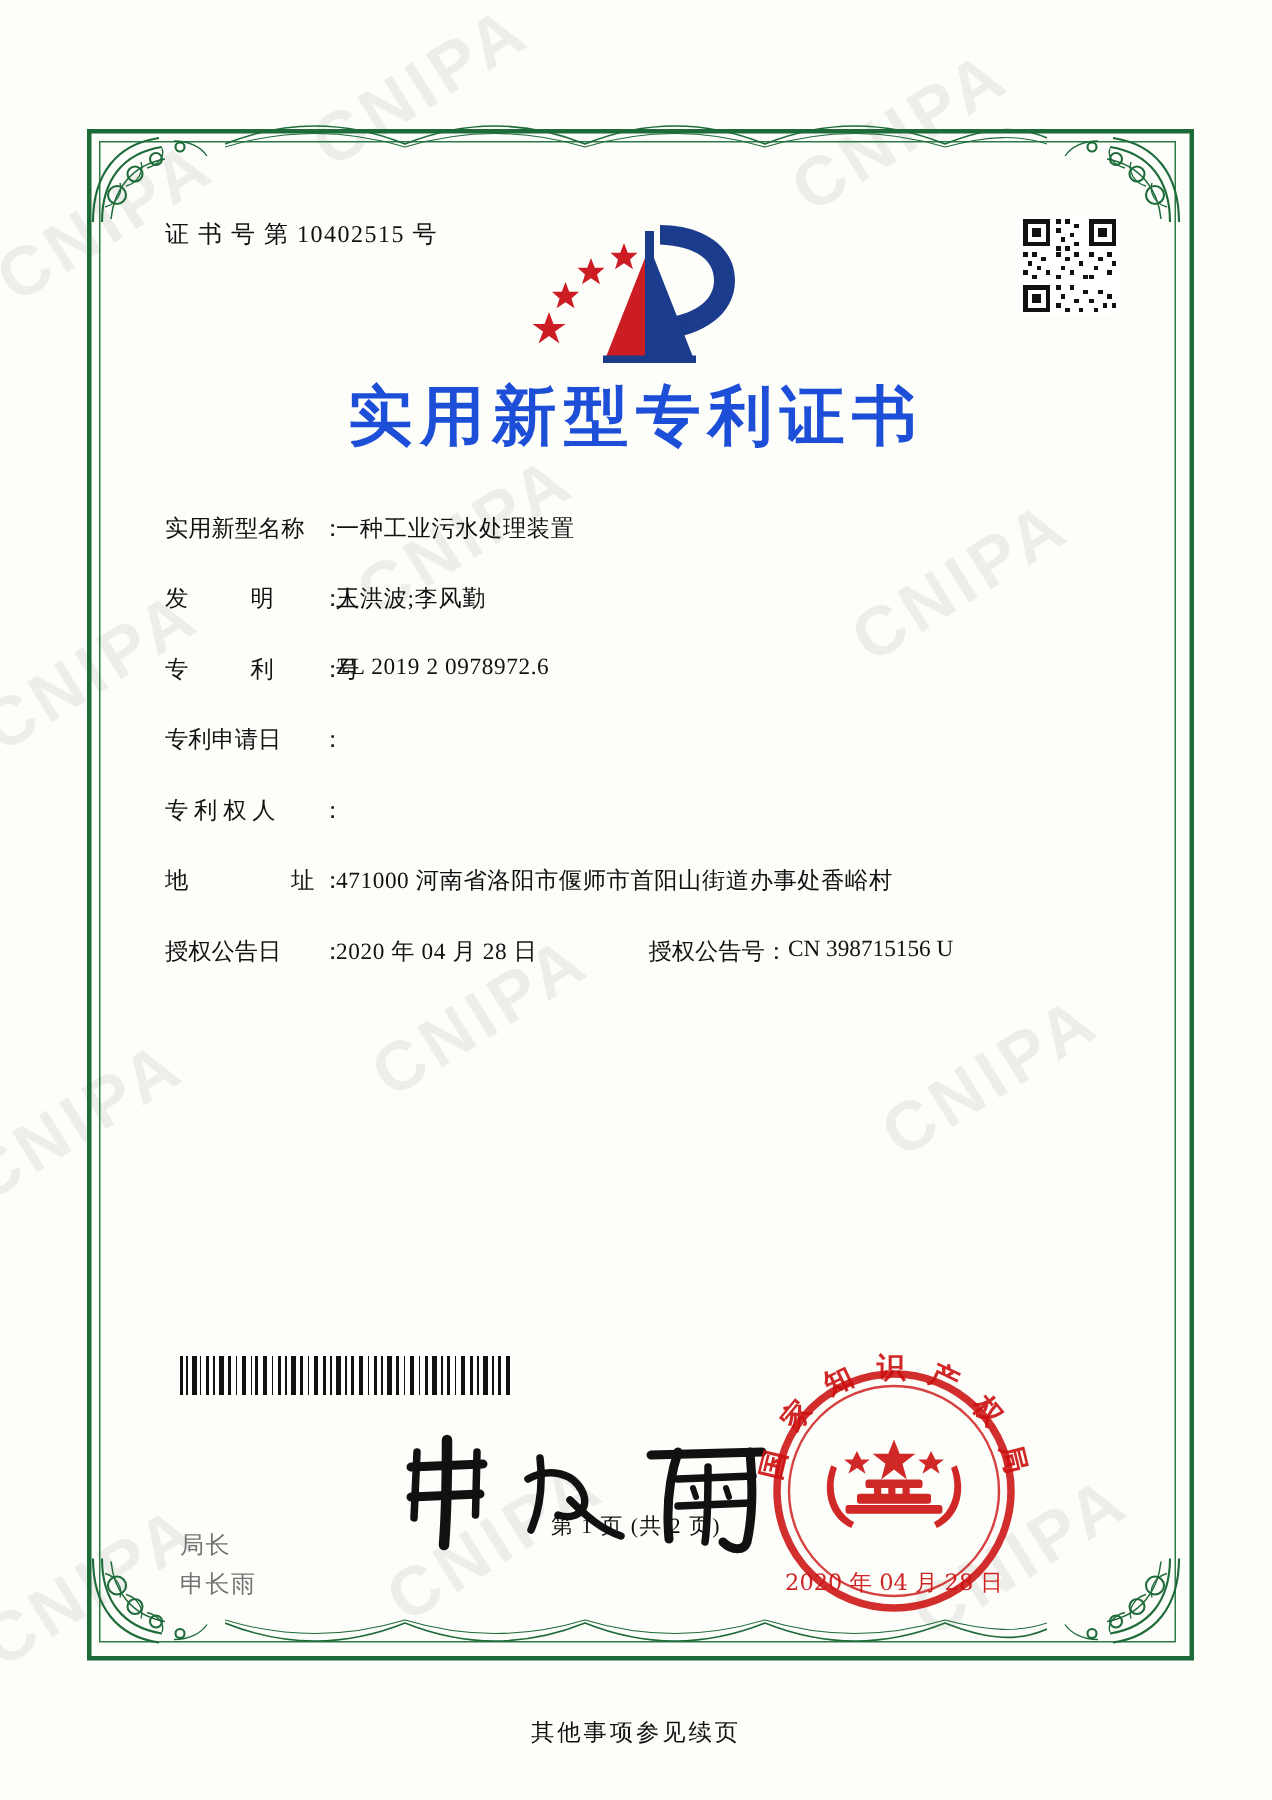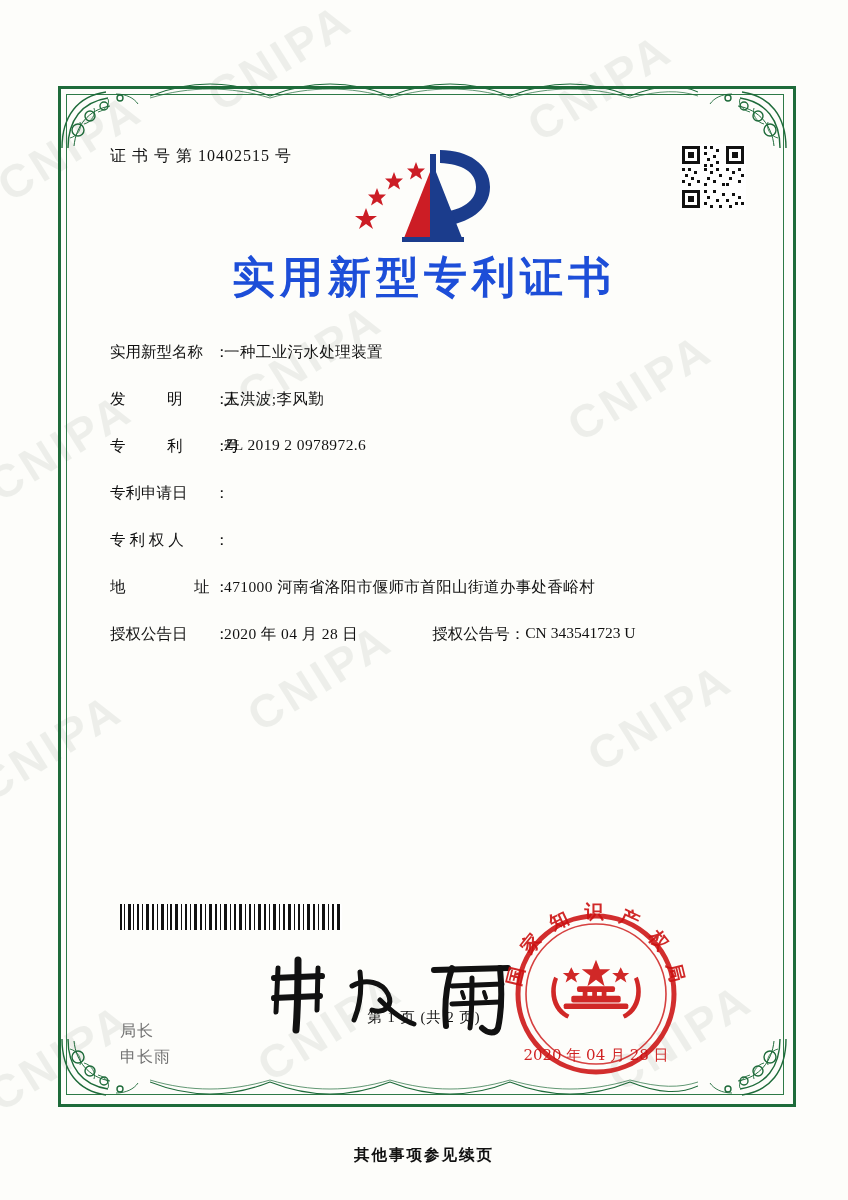--- a/index.html
+++ b/index.html
@@ -233,21 +233,21 @@
     z-index: 5;
   }
   .footer-note {
     position: absolute;
     left: 0; right: 0;
     top: 1145px;
     text-align: center;
     font-size: 15.5px;
     color: #111;
     letter-spacing: 2px;
-    font-weight: 700;
+    font-weight: 400;
     z-index: 5;
   }
 </style>
 </head>
 <body>
 
 <div class="page">
 
   <div class="watermarks">
     <div class="wm" style="left:-10px;  top:120px;">CNIPA</div>
@@ -475,21 +475,21 @@
         <div class="field-label sp2">地　　　址</div>
         <div class="field-sep">：</div>
         <div class="field-value">471000 河南省洛阳市偃师市首阳山街道办事处香峪村</div>
       </div>
 
       <div class="field-row split">
         <div class="field-label">授权公告日</div>
         <div class="field-sep">：</div>
         <div class="field-value">2020 年 04 月 28 日</div>
         <div class="second-label">授权公告号：</div>
-        <div>CN 343541723 U</div>
+        <div>CN 398715156 U</div>
       </div>
 
     </div>
 
 
     <div class="barcode">
       <svg viewBox="0 0 222 26" preserveAspectRatio="none" xmlns="http://www.w3.org/2000/svg" shape-rendering="crispEdges">
         <rect width="222" height="26" fill="#ffffff"></rect>
         <g fill="#111">
           <rect x="0" y="0" width="2" height="26"></rect>

